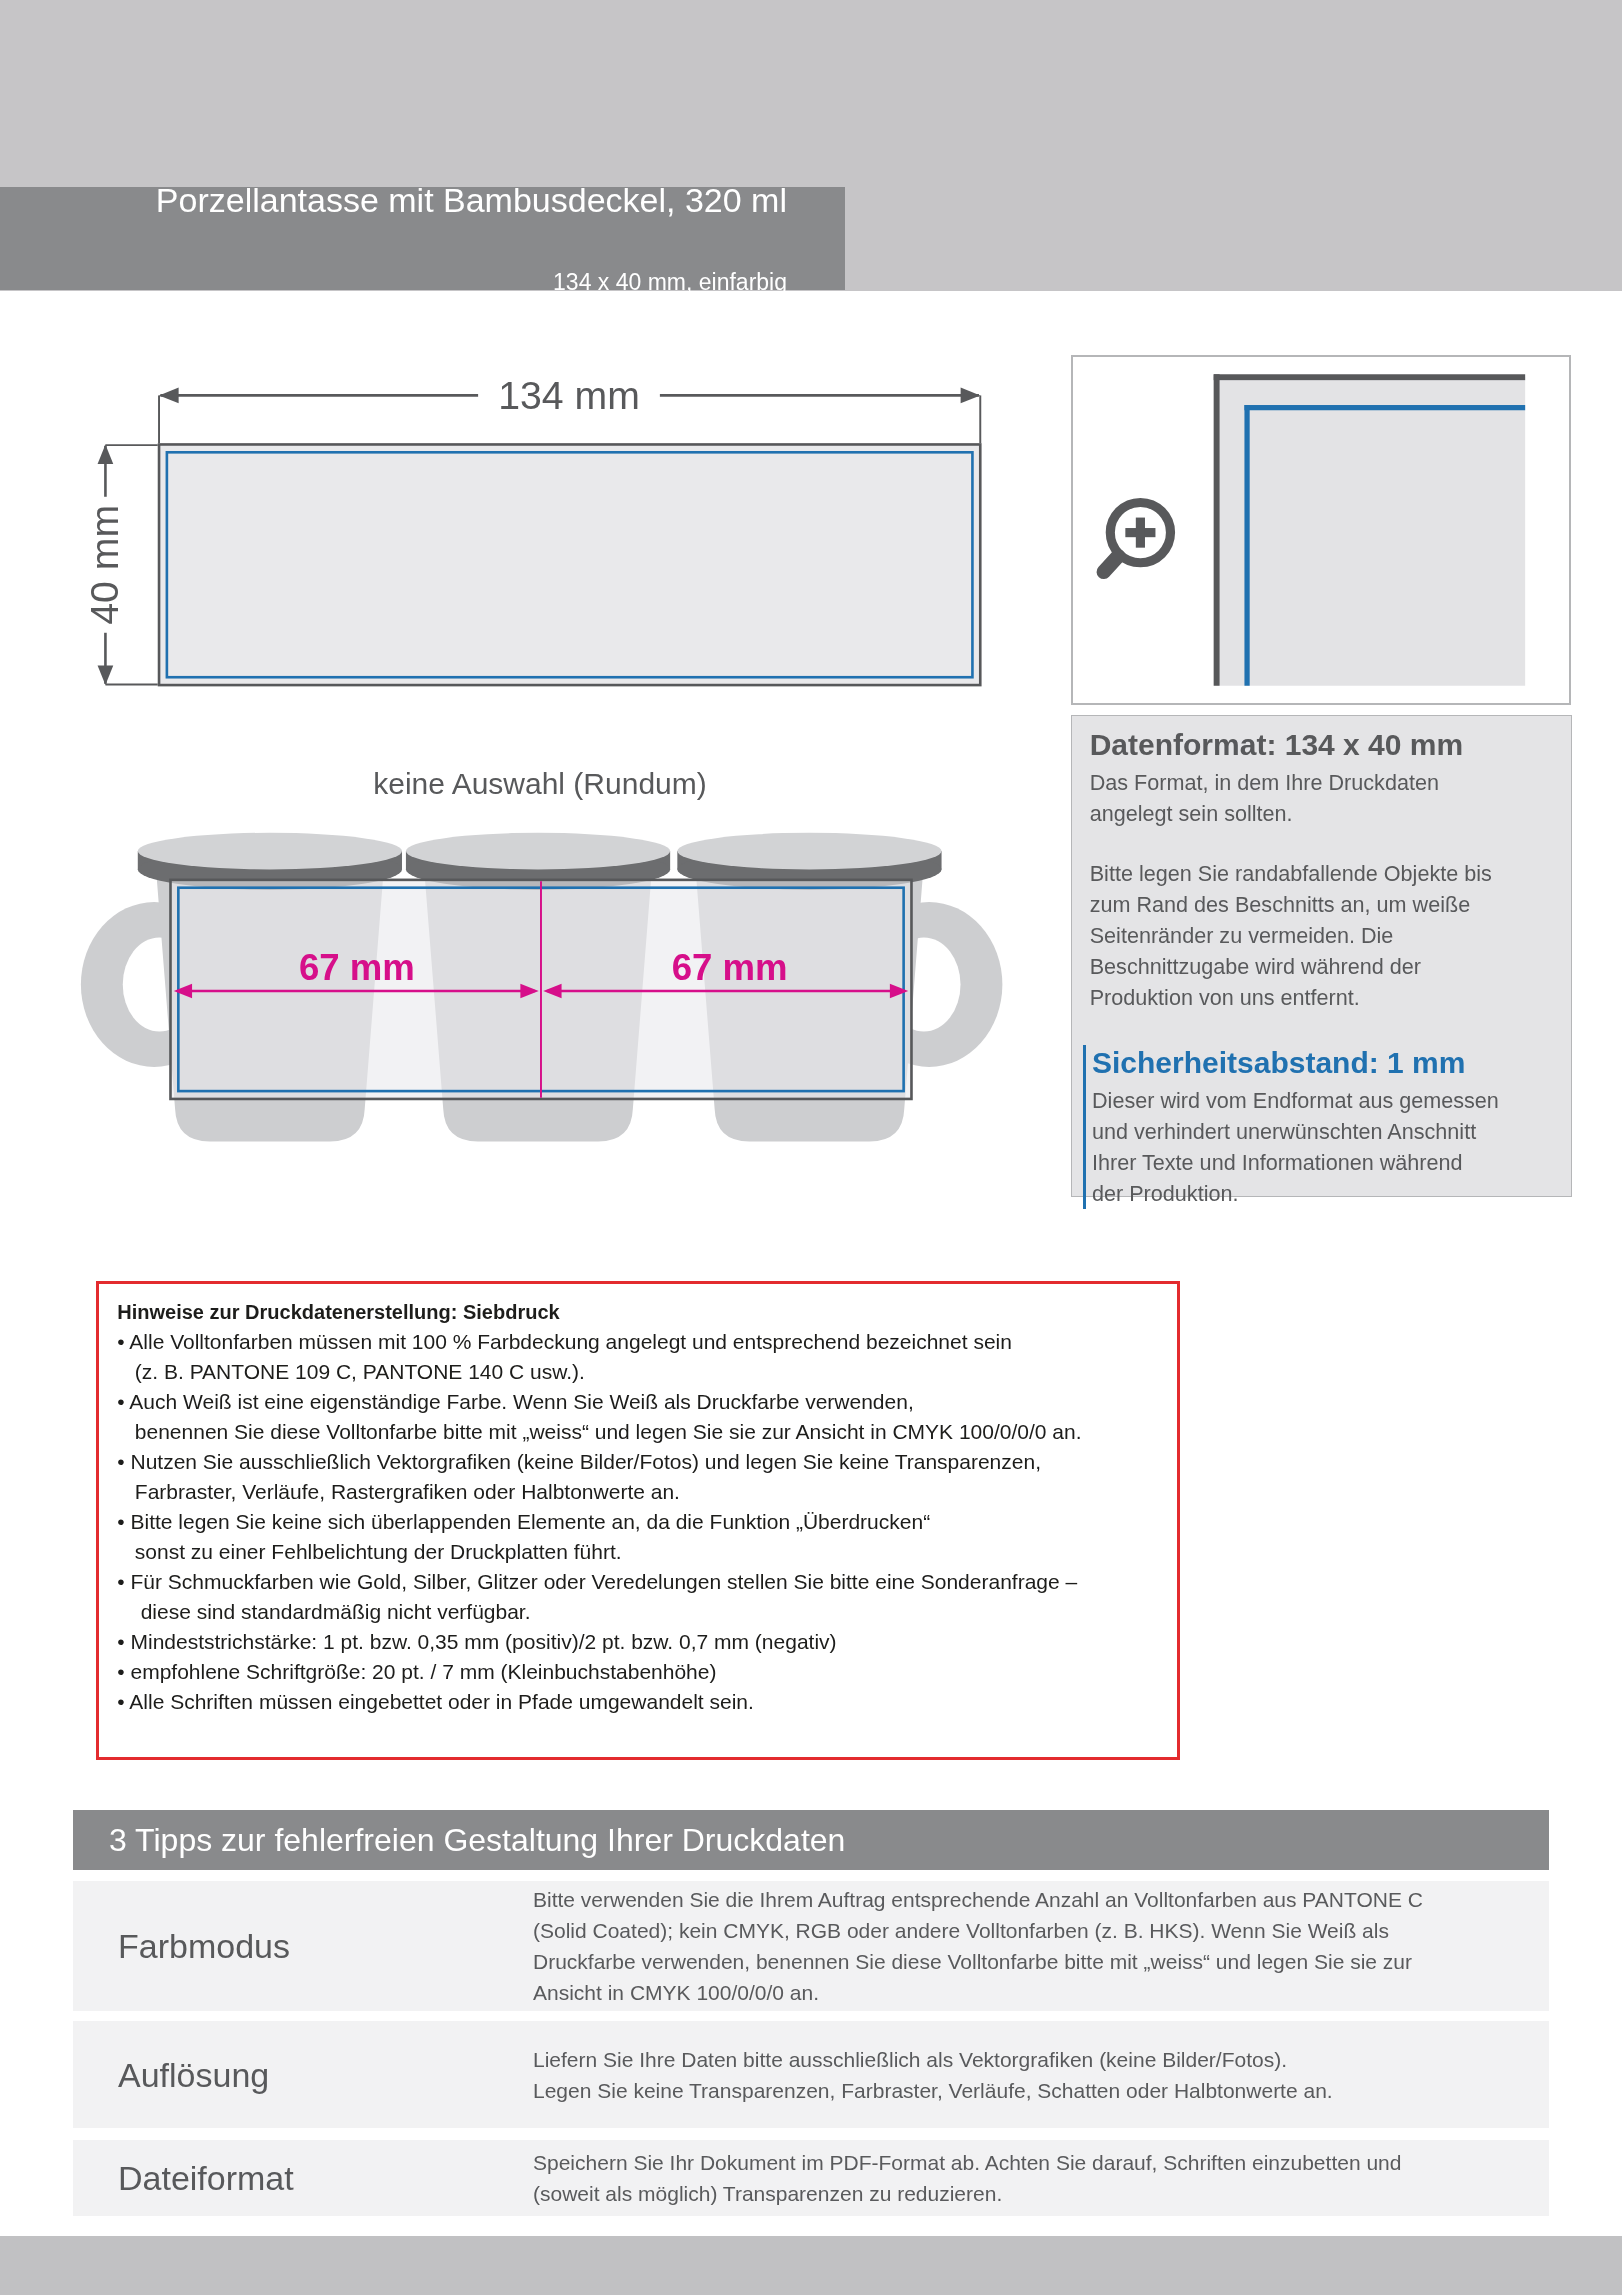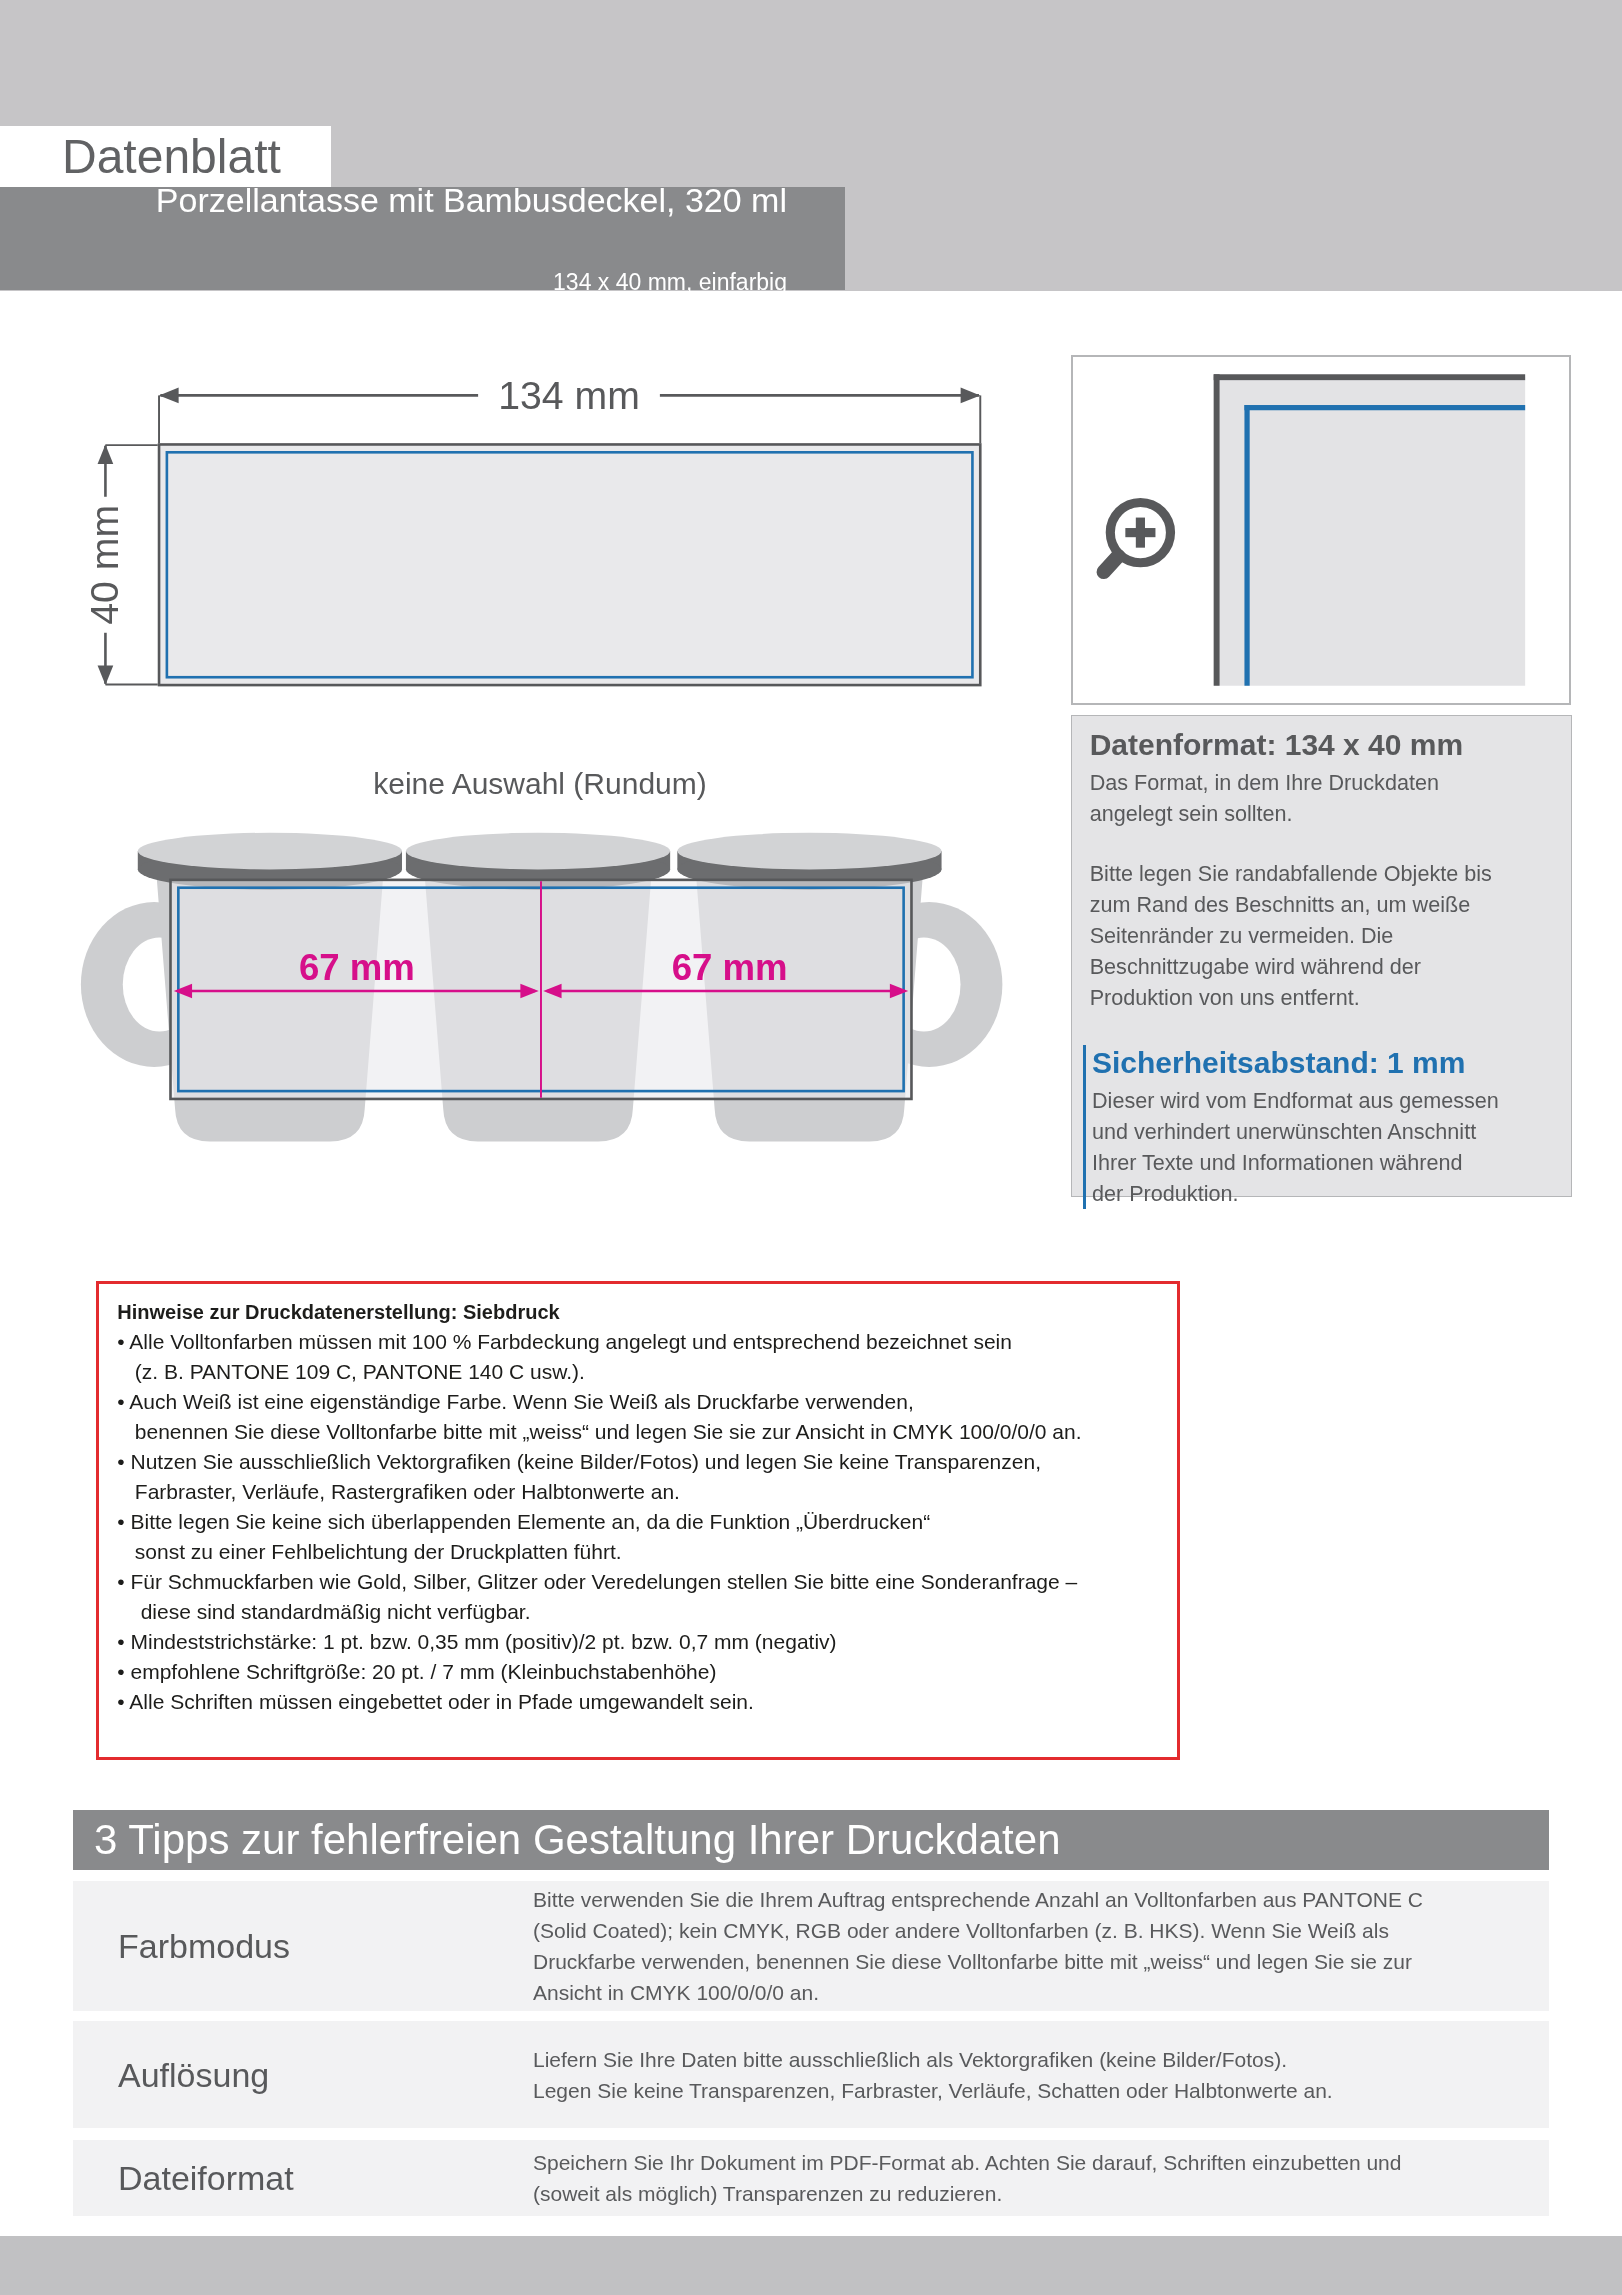--- a/index.html
+++ b/index.html
@@ -35,42 +35,39 @@
   .safety-block h3{color:var(--accent-blue);}
 
   
   .notes-box{left:96px;top:1281px;width:1084px;height:479px;border:3.3px solid var(--red);box-sizing:border-box;
              background:var(--white);padding:13px 0 0 18.3px;}
   .nb-title{font-size:20px;font-weight:bold;color:var(--near-black);line-height:30px;}
   .nb-line{font-size:21px;color:var(--near-black);line-height:30px;white-space:pre;}
 
   
   .tips-bar{left:73px;top:1810px;width:1476px;height:60px;background:var(--bar-gray);box-sizing:border-box;}
-  .tips-bar span{display:block;padding-left:21px;line-height:60px;font-size:42px;color:#fff;}
+  .tips-bar span{display:block;padding-left:27px;line-height:60px;font-size:32px;color:#fff;margin-left:9px;}
   .tip-row{left:73px;width:1476px;background:var(--row-gray);}
   .row-1{top:1881px;height:130px;}
   .row-2{top:2021px;height:107px;}
   .row-3{top:2140px;height:76px;}
   .tip-label{position:absolute;left:45px;top:50%;transform:translateY(-50%);font-size:34px;color:var(--dark-text);}
   .tip-body{position:absolute;left:460px;right:37px;top:50%;transform:translateY(-50%);
             font-size:21px;line-height:31px;color:#595a5c;white-space:pre-line;}
 
   .footer-band{left:0;top:2236px;width:1623px;height:60px;background:var(--footer-gray);}
 
   svg text{font-family:"Liberation Sans",sans-serif;}
 </style>
 </head>
 <body>
 
 <div class="page">
 
   <div class="top-band"></div>
-  <div class="sheet-box">
-    <span>Datenblatt</span>
-  </div>
   <div class="title-bar">
     <div class="t1">Porzellantasse mit Bambusdeckel, 320 ml</div>
     <div class="t2">134 x 40 mm, einfarbig</div>
   </div>
 
   <svg class="abs" style="left:79px;top:366px;" width="929" height="340" viewBox="0 0 1420 520">
     <rect x="122" y="120" width="1256" height="368" fill="var(--light-fill)" stroke="var(--outline-dark)" stroke-width="4"></rect>
     <rect x="134" y="132" width="1232" height="344" fill="none" stroke="var(--accent-blue)" stroke-width="4"></rect>
 
     <g stroke="var(--dark-text)" stroke-width="4" fill="var(--dark-text)">

